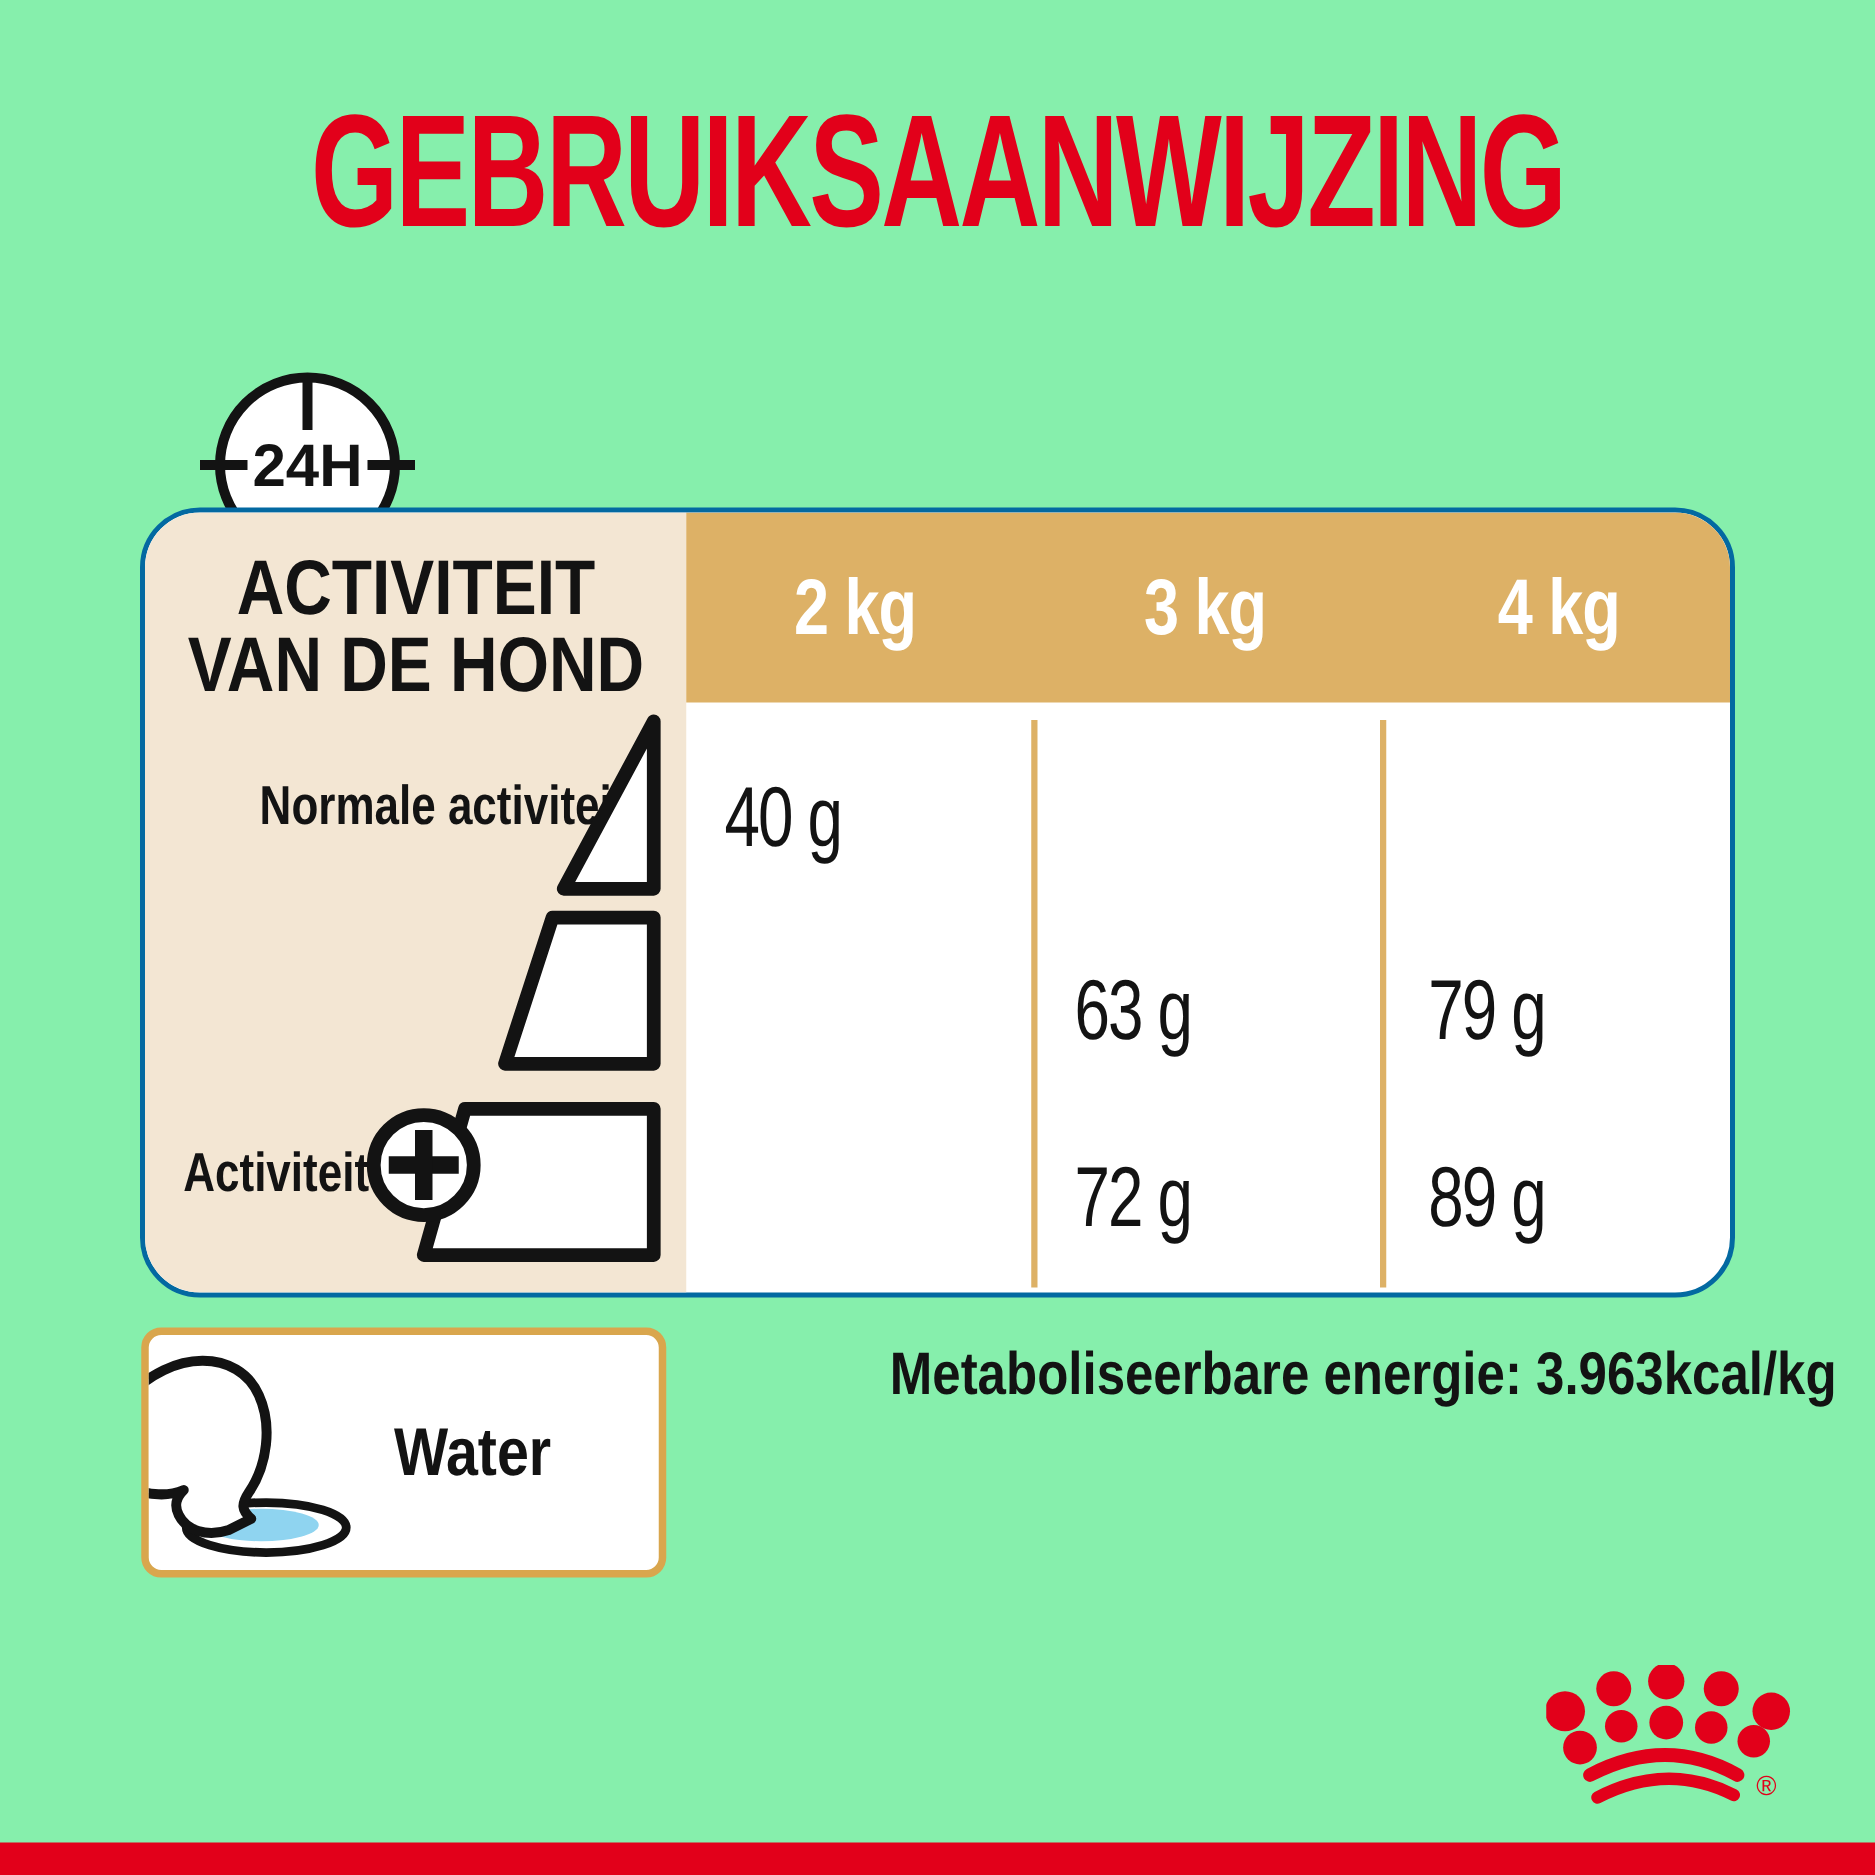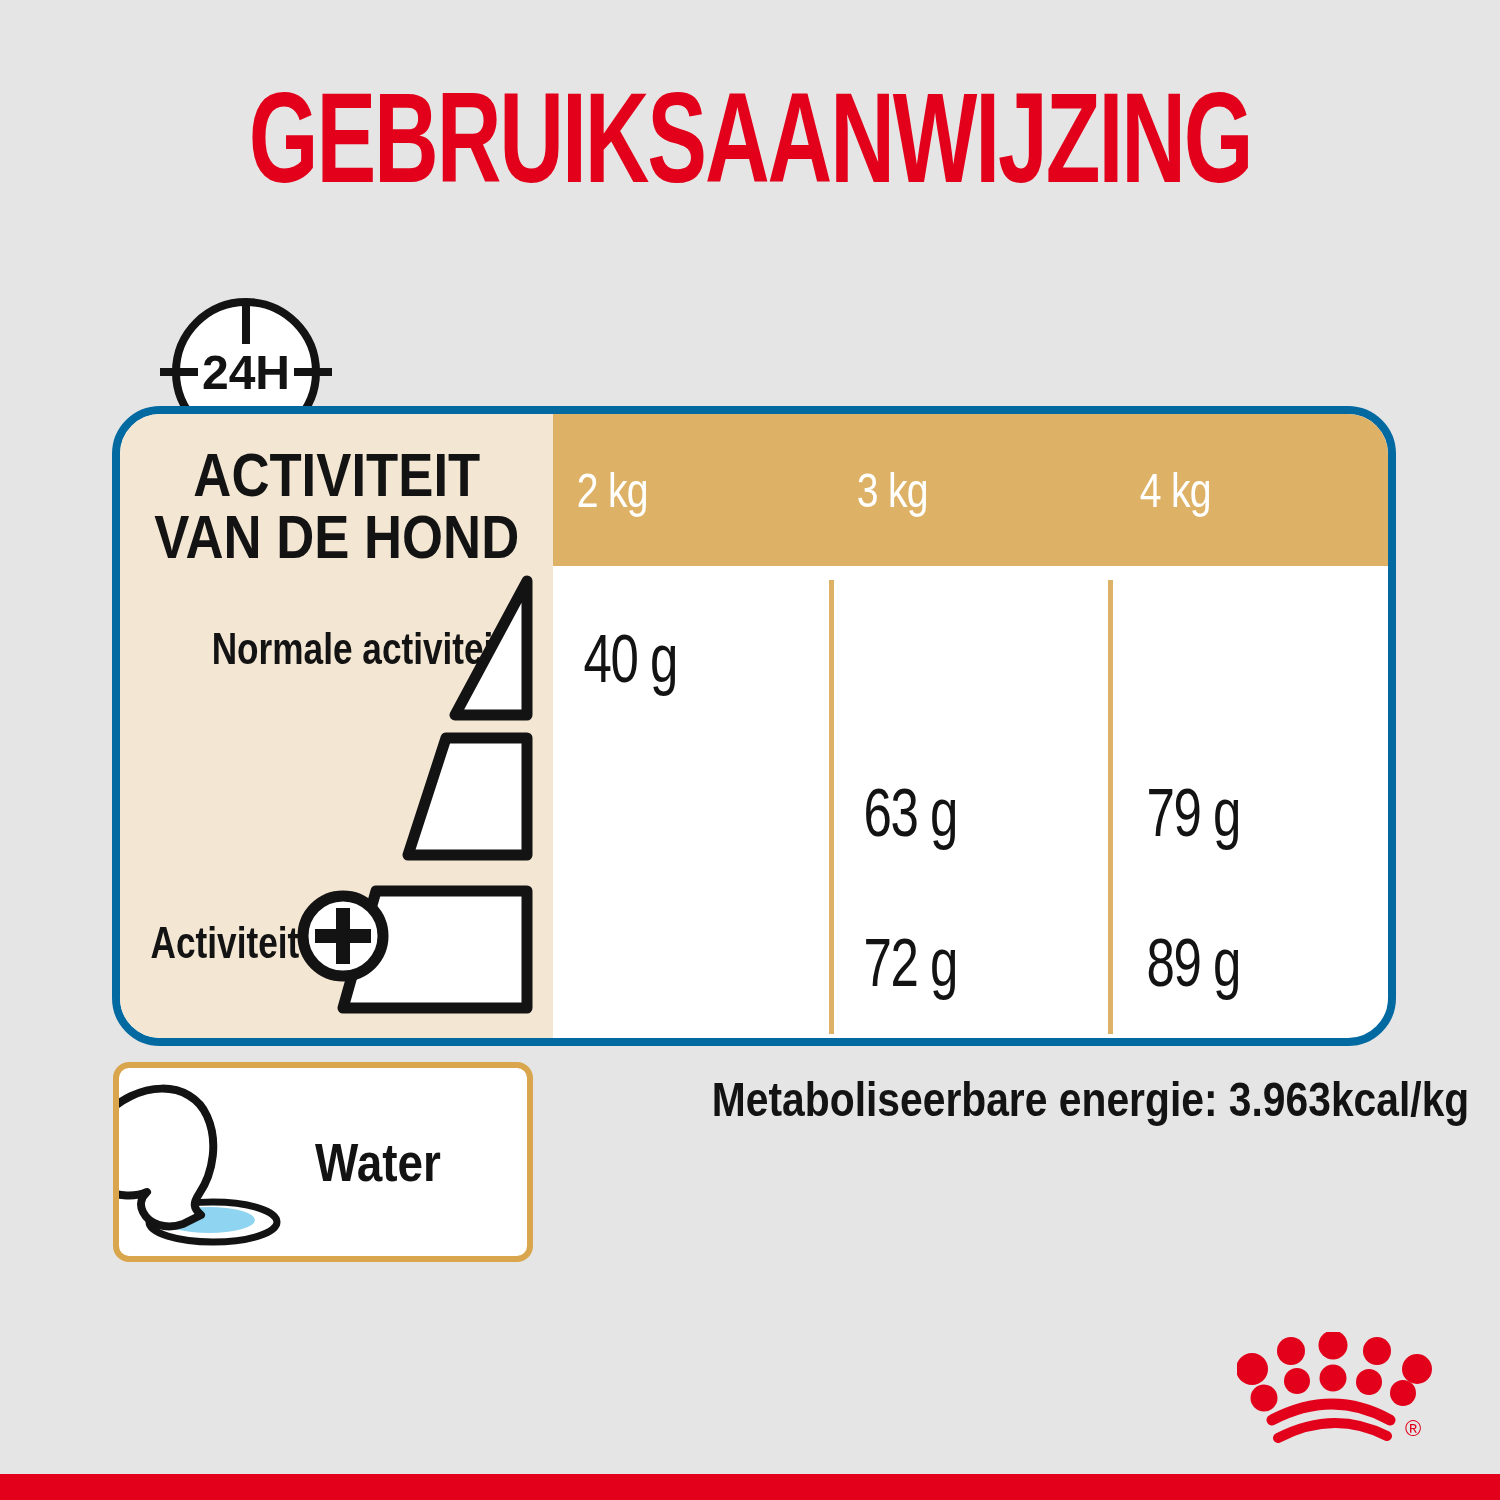--- a/index.html
+++ b/index.html
@@ -1,45 +1,45 @@
 <!DOCTYPE html>
 <html><head>
 <meta charset="utf-8">
 <style>
   html,body{margin:0;padding:0;background:#ffffff;}
   .canvas{
-    position:relative;width:1500px;height:1500px;background:#e5e5e5;
+    position:relative;width:1500px;height:1500px;background:#86efac;
     font-family:"Liberation Sans", sans-serif;overflow:hidden;color:#131313;
   }
   .cx{display:inline-block;transform:scaleX(var(--sx,0.8));transform-origin:center;white-space:nowrap;}
 
   
   .title{position:absolute;top:64px;left:0;right:0;text-align:center;
          font-size:128px;font-weight:bold;color:#e2001a;letter-spacing:-3px;}
   .title .cx{--sx:0.70;}
 
   
   .clock{position:absolute;left:158px;top:294px;z-index:1;}
 
   
   .ftable{position:absolute;left:112px;top:406px;width:1268px;height:624px;
-          background:#ffffff;border:8px solid #0369a1;border-radius:48px;
+          background:#ffffff;border:4px solid #0369a1;border-radius:48px;
           z-index:2;overflow:hidden;}
   .corner-col{position:absolute;left:0;top:0;width:433px;height:624px;background:#f3e6d3;}
   .header-band{position:absolute;left:433px;top:0;width:835px;height:152px;background:#ddb166;}
   .vdiv{position:absolute;top:166px;height:454px;width:5px;background:#ddb166;}
   .vdiv.d1{left:709px;}
   .vdiv.d2{left:988px;}
 
   .corner-head{position:absolute;left:0;top:30px;width:433px;text-align:center;
                font-size:62px;font-weight:bold;line-height:62px;}
   .corner-head .cx{--sx:0.85;}
 
   .col-head{position:absolute;top:0;height:152px;line-height:152px;width:240px;
-            color:#ffffff;font-size:49px;font-weight:normal;letter-spacing:-1px;}
+            text-align:center;color:#ffffff;font-size:63px;font-weight:bold;letter-spacing:-1px;}
   .col-head .cx{--sx:0.8;}
   .ch1{left:448px;} .ch2{left:728px;} .ch3{left:1011px;}
 
   .cell{position:absolute;width:240px;height:110px;line-height:110px;text-align:left;
         font-size:68px;font-weight:normal;letter-spacing:-2px;}
   .cell .cx{--sx:0.75;}
   .r1{top:189px;} .r2{top:343px;} .r3{top:493px;}
   .c1{left:448px;} .c2{left:728px;} .c3{left:1011px;}
 
   .row-label{position:absolute;text-align:center;font-size:44px;font-weight:bold;line-height:46px;}

